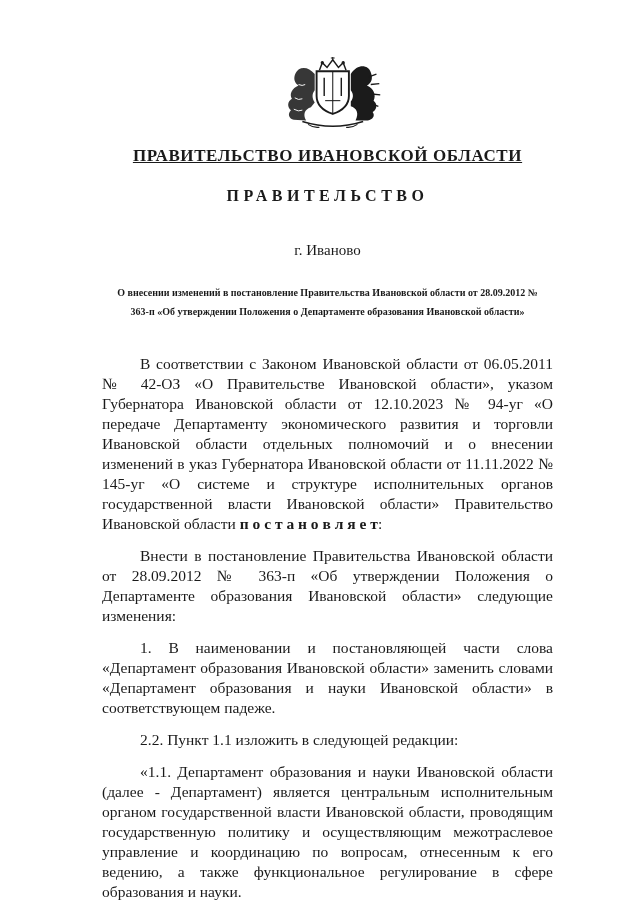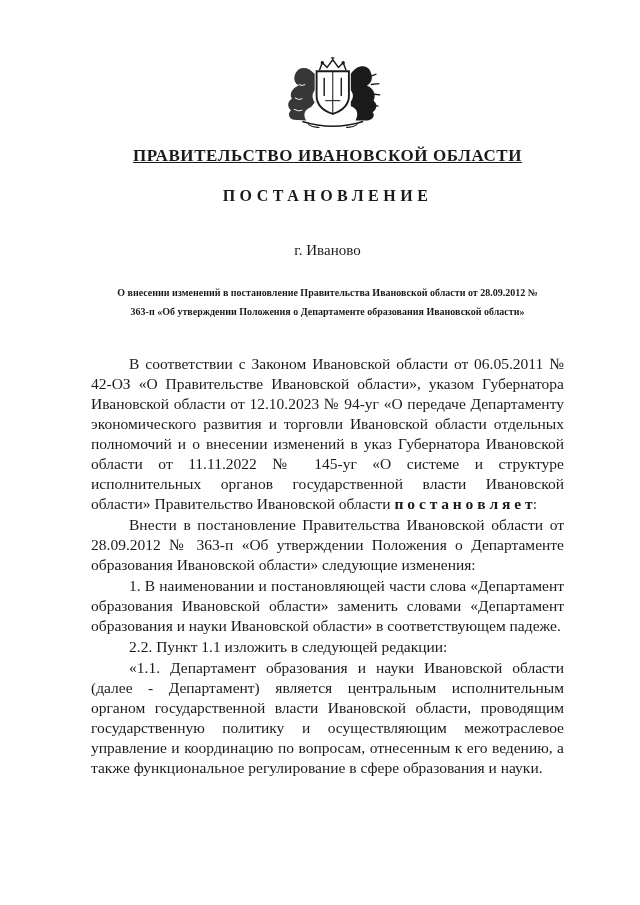--- a/index.html
+++ b/index.html
@@ -51,21 +51,21 @@
     max-width: 438px;
     margin: 24px auto 0 auto;
   }
   .body-text {
     margin-top: 33px;
     font-size: 15.5px;
     line-height: 20px;
     text-align: justify;
   }
   .body-text p {
-    margin: 1px;
+    margin: 12px;
     text-indent: 38px;
   }
   .resolve-word {
     font-weight: bold;
   }
 </style>
 </head>
 <body>
 
 <div class="page">
@@ -86,21 +86,21 @@
       <path d="M34,30 q4,2 7,0 M30,44 q4,3 8,1 M29,56 q5,3 9,1" stroke="#ffffff" stroke-width="1" fill="none"></path>
       <path d="M89,19 C96,8 107,9 110,17 C113,24 110,29 106,31 C113,34 116,41 113,47 C117,50 117,56 112,59 C115,63 112,67 107,68 L94,68 C98,60 95,55 89,53 L89,48 C92,44 92,40 89,36 Z" fill="#1b1b1b"></path>
       <path d="M108,22 l8,-3 M110,30 l9,-1 M111,40 l9,1 M110,50 l8,3" stroke="#1b1b1b" stroke-width="1.4" fill="none"></path>
       <path d="M38,69 q32,10 64,0" stroke="#1b1b1b" stroke-width="1.6" fill="none"></path>
       <path d="M44,72 q6,4 12,3 M96,72 q-6,4 -12,3" stroke="#1b1b1b" stroke-width="1.2" fill="none"></path>
     </svg>
   </div>
 
   <div class="org-name">ПРАВИТЕЛЬСТВО ИВАНОВСКОЙ ОБЛАСТИ</div>
 
-  <div class="doc-type">ПОСТАНОВЛЕНИЕ</div>
+  <div class="doc-type">ПРАВИТЕЛЬСТВО</div>
 
   <div class="date-block">
     <div>г. Иваново</div>
   </div>
 
   <div class="doc-title">О внесении изменений в постановление Правительства Ивановской области от 28.09.2012 № 363-п «Об утверждении Положения о Департаменте образования Ивановской области»</div>
 
   <div class="body-text">
     <p><span>В соответствии с Законом Ивановской области от 06.05.2011 № 42-ОЗ «О Правительстве Ивановской области», указом Губернатора Ивановской области от 12.10.2023 № 94-уг «О передаче Департаменту экономического развития и торговли Ивановской области отдельных полномочий и о внесении изменений в указ Губернатора Ивановской области от 11.11.2022 № 145-уг «О системе и структуре исполнительных органов государственной власти Ивановской области» Правительство Ивановской области </span><span class="resolve-word">п о с т а н о в л я е т</span><span>:</span></p>
     <p>Внести в постановление Правительства Ивановской области от 28.09.2012 № 363-п «Об утверждении Положения о Департаменте образования Ивановской области» следующие изменения:</p>

